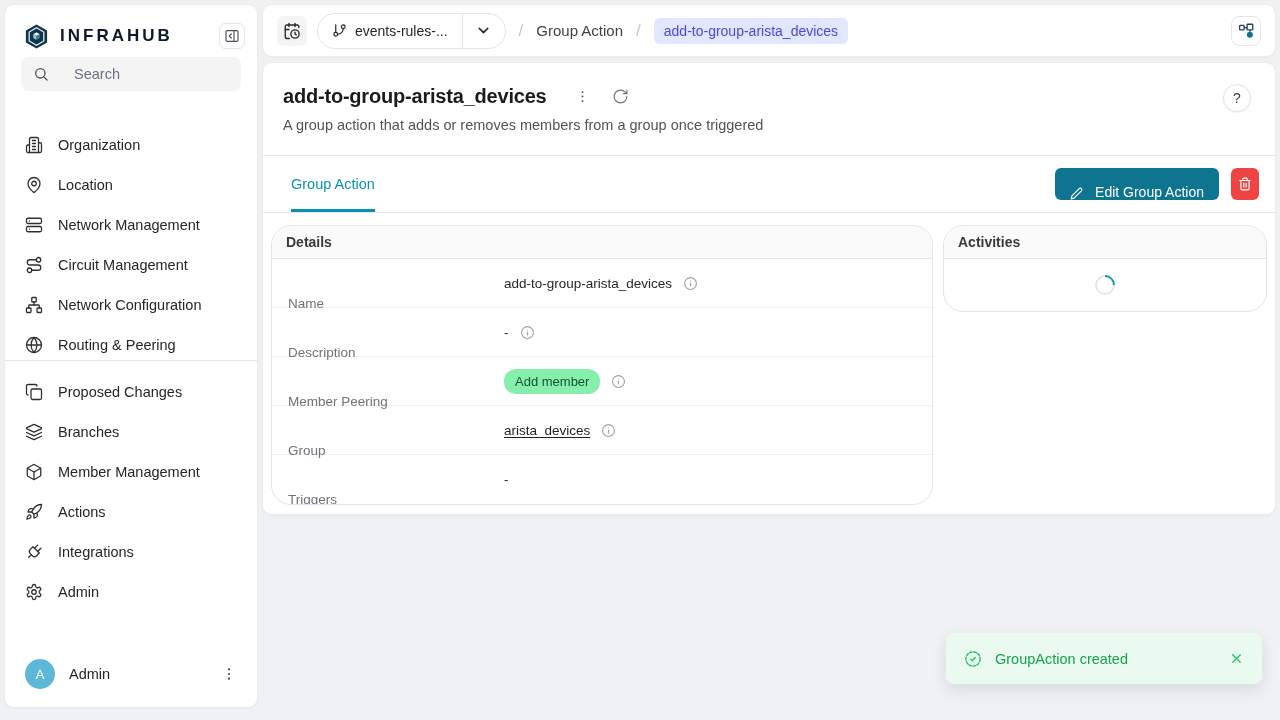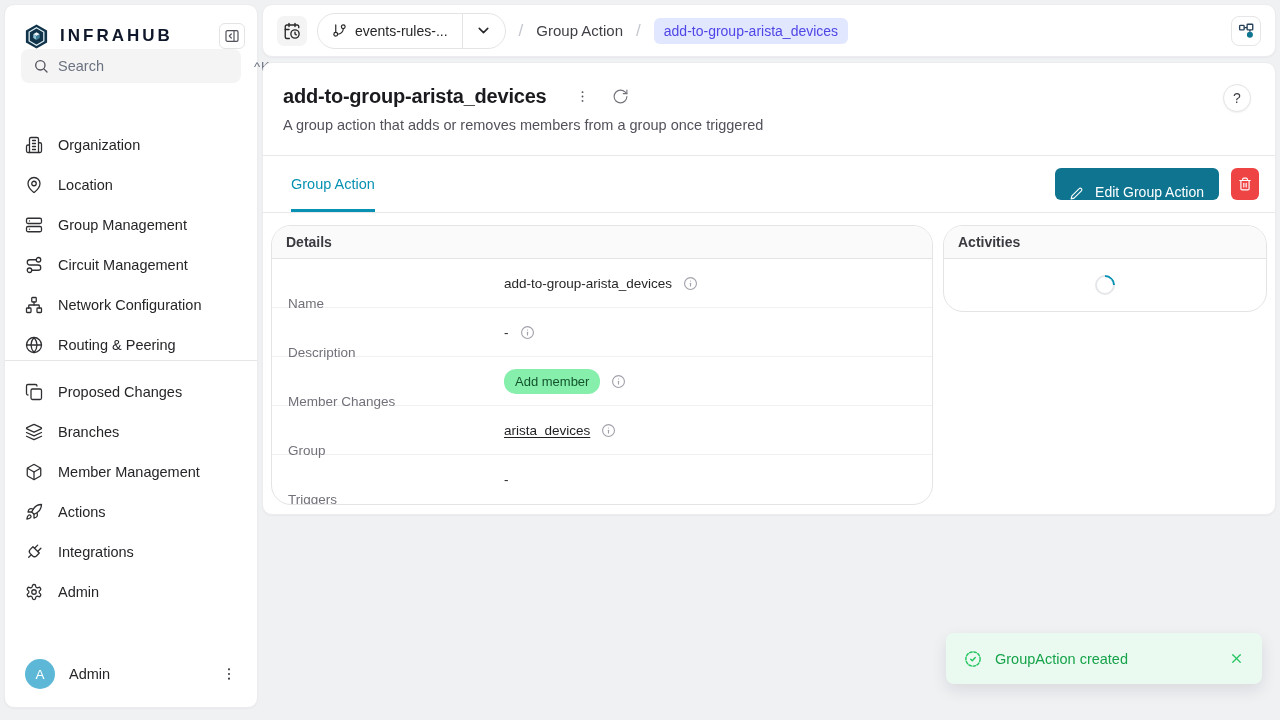--- a/index.html
+++ b/index.html
@@ -8,22 +8,22 @@
   svg.ic { display:block; flex:none; }
 
   
   .sidebar { position:absolute; left:4px; top:4px; width:254px; height:704px;
              background:#fff; border-radius:10px; border:1px solid #ececee;
              box-shadow:0 1px 2px rgba(16,24,40,.04); }
   .logo-row { position:absolute; top:14px; left:18px; right:12px; height:34px; display:flex; align-items:center; }
   .brand { margin-left:10px; font-size:17px; font-weight:800; letter-spacing:3px; color:#0f172a; }
   .collapse-btn { margin-left:auto; width:26px; height:26px; border:1px solid #e4e4e7; border-radius:6px;
                   display:flex; align-items:center; justify-content:center; background:#fff; color:#52525b; cursor:pointer; }
-  .search-box { position:absolute; top:44px; left:16px; right:16px; height:34px; background:#f4f4f5;
-                border-radius:8px; display:flex; align-items:center; padding:0 12px; gap:9px; cursor:pointer; }
+  .search-box { position:absolute; top:52px; left:16px; right:16px; height:34px; background:#f4f4f5;
+                border-radius:8px; display:flex; align-items:center; padding:0 12px; gap:25px; cursor:pointer; }
   .search-box input { border:none; outline:none; background:transparent; flex:1; font-size:14.5px;
                       font-family:"Liberation Sans", sans-serif; color:#3f3f46; }
   .search-box input::placeholder { color:#6b7280; }
   .kbd-hint { font-size:13px; color:#6b7280; letter-spacing:1px; }
   .nav1 { position:absolute; top:120px; left:0; right:0; height:236px; overflow:hidden;
           border-bottom:1px solid #e6e6e9; padding:0 8px; }
   .nav2 { position:absolute; top:367px; left:0; right:0; padding:0 8px; }
   .nav-item { height:40px; display:flex; align-items:center; gap:15px; padding:0 12px; border-radius:6px;
               font-size:14.5px; color:#26262a; cursor:pointer; }
   .nav-item .ic { color:#2f2f33; }
@@ -162,21 +162,21 @@
     </div>
     <div class="nav-item">
       <span>
           <svg class="ic" width="18" height="18" viewBox="0 0 24 24" fill="none" stroke="currentColor" stroke-width="1.7" stroke-linecap="round" stroke-linejoin="round">
             <rect x="2" y="3" width="20" height="7" rx="2"></rect>
             <rect x="2" y="14" width="20" height="7" rx="2"></rect>
             <path d="M6 6.5h.01"></path>
             <path d="M6 17.5h.01"></path>
           </svg>
         </span>
-      <span>Group Management</span>
+      <span>Network Management</span>
     </div>
     <div class="nav-item">
       <span>
           <svg class="ic" width="18" height="18" viewBox="0 0 24 24" fill="none" stroke="currentColor" stroke-width="1.7" stroke-linecap="round" stroke-linejoin="round">
             <circle cx="6" cy="19" r="3"></circle>
             <path d="M9 19h8.5a3.5 3.5 0 0 0 0-7h-11a3.5 3.5 0 0 1 0-7H15"></path>
             <circle cx="18" cy="5" r="3"></circle>
           </svg>
         </span>
       <span>Circuit Management</span>
@@ -407,21 +407,21 @@
           <span class="info-ic">
               <svg class="ic" width="15" height="15" viewBox="0 0 24 24" fill="none" stroke="currentColor" stroke-width="1.8" stroke-linecap="round">
                 <circle cx="12" cy="12" r="9.5"></circle>
                 <path d="M12 16v-4.5"></path>
                 <path d="M12 8h.01"></path>
               </svg>
             </span>
         </span>
       </div>
       <div class="d-row">
-        <span class="d-label">Member Changes</span>
+        <span class="d-label">Member Peering</span>
         <span class="d-val">
           <span class="badge-green">Add member</span>
           <span class="info-ic">
               <svg class="ic" width="15" height="15" viewBox="0 0 24 24" fill="none" stroke="currentColor" stroke-width="1.8" stroke-linecap="round">
                 <circle cx="12" cy="12" r="9.5"></circle>
                 <path d="M12 16v-4.5"></path>
                 <path d="M12 8h.01"></path>
               </svg>
             </span>
         </span>

